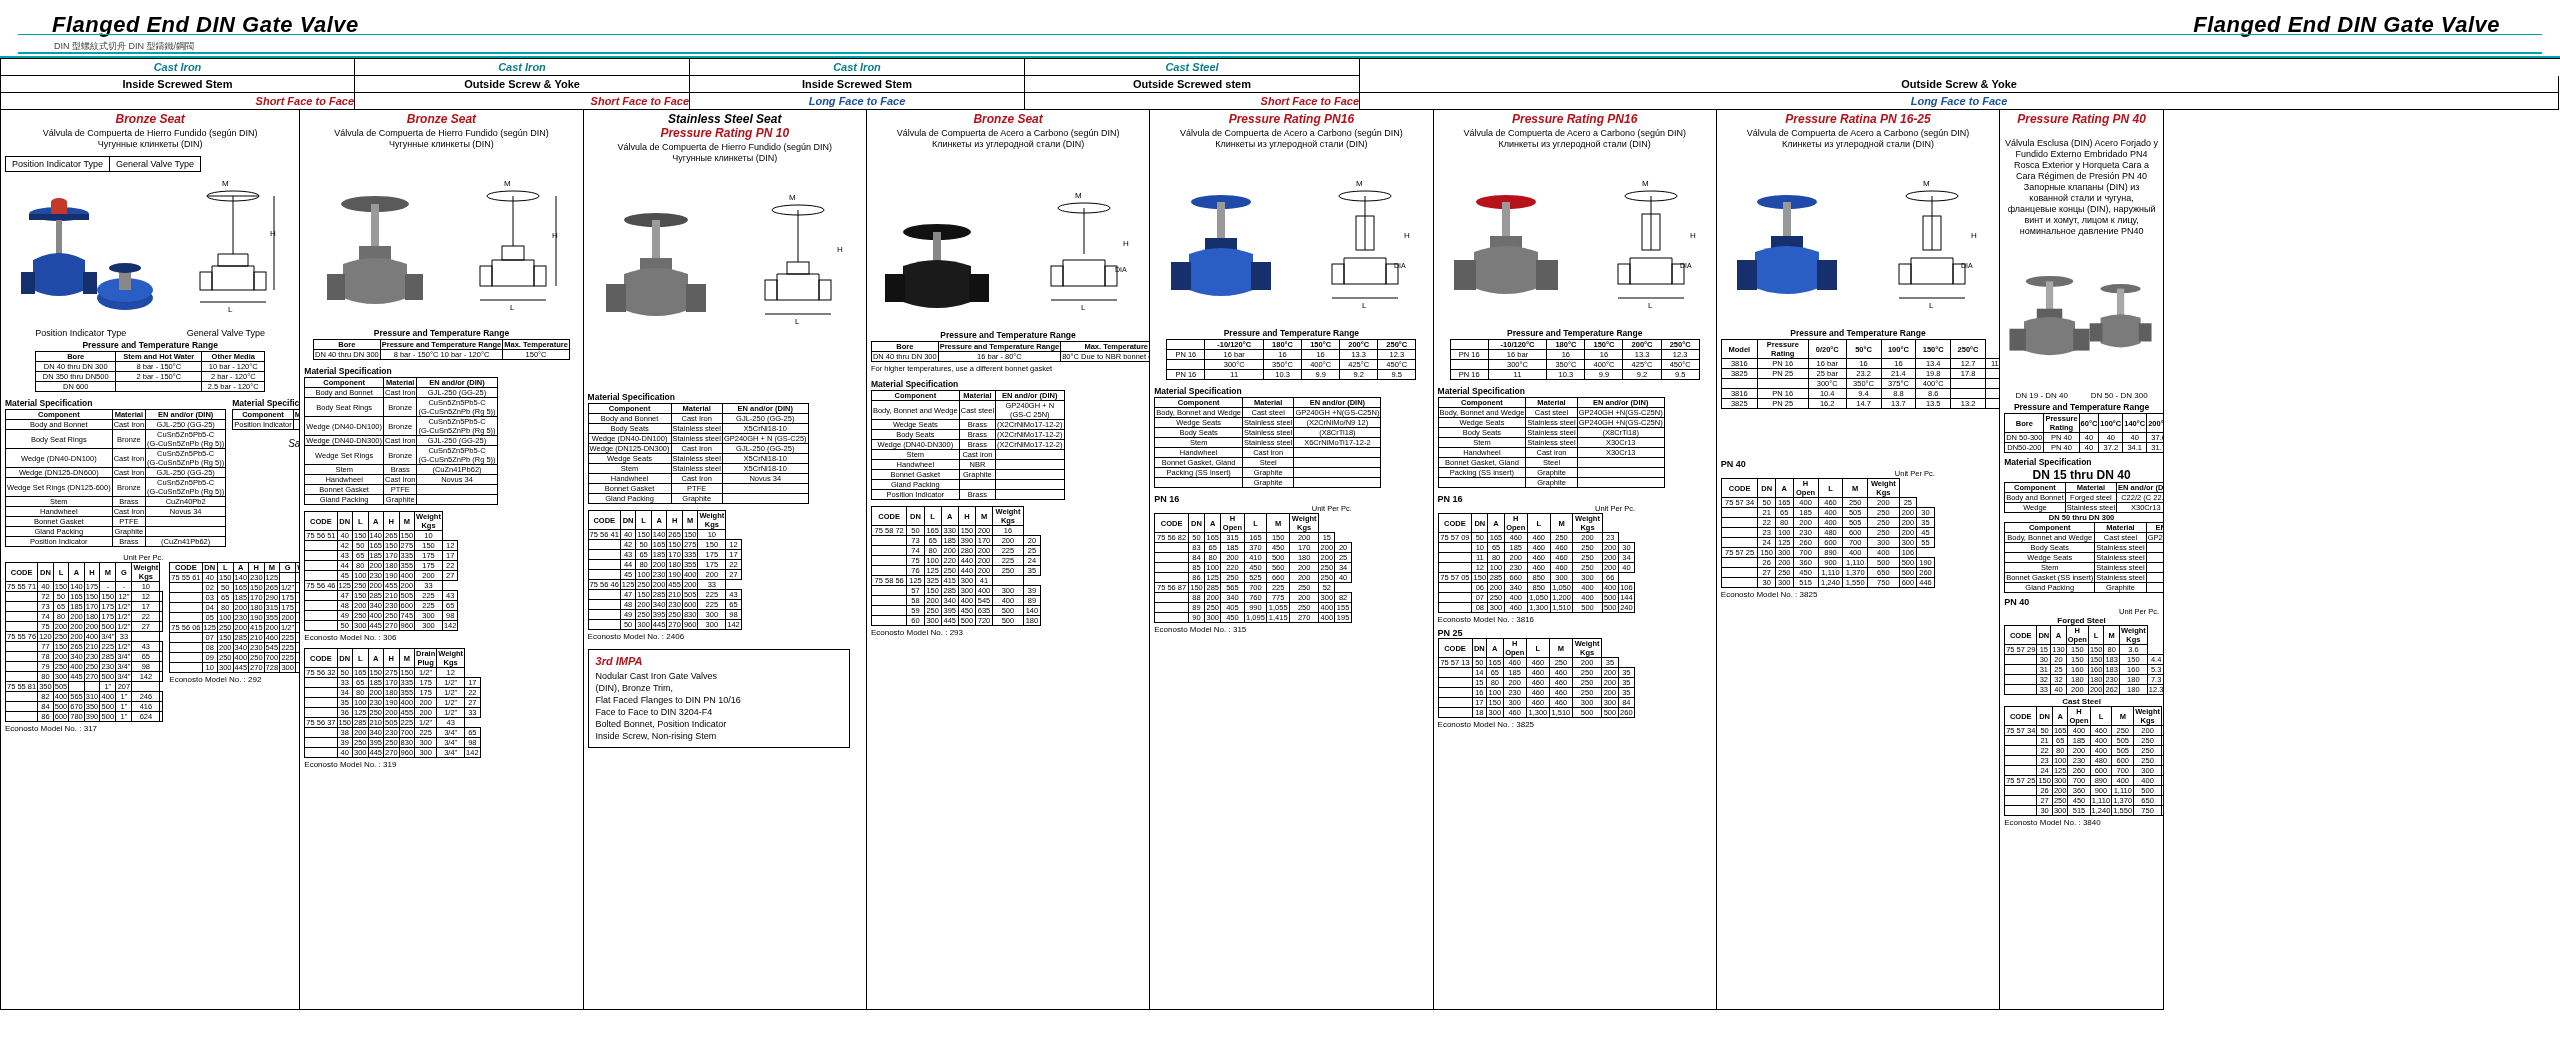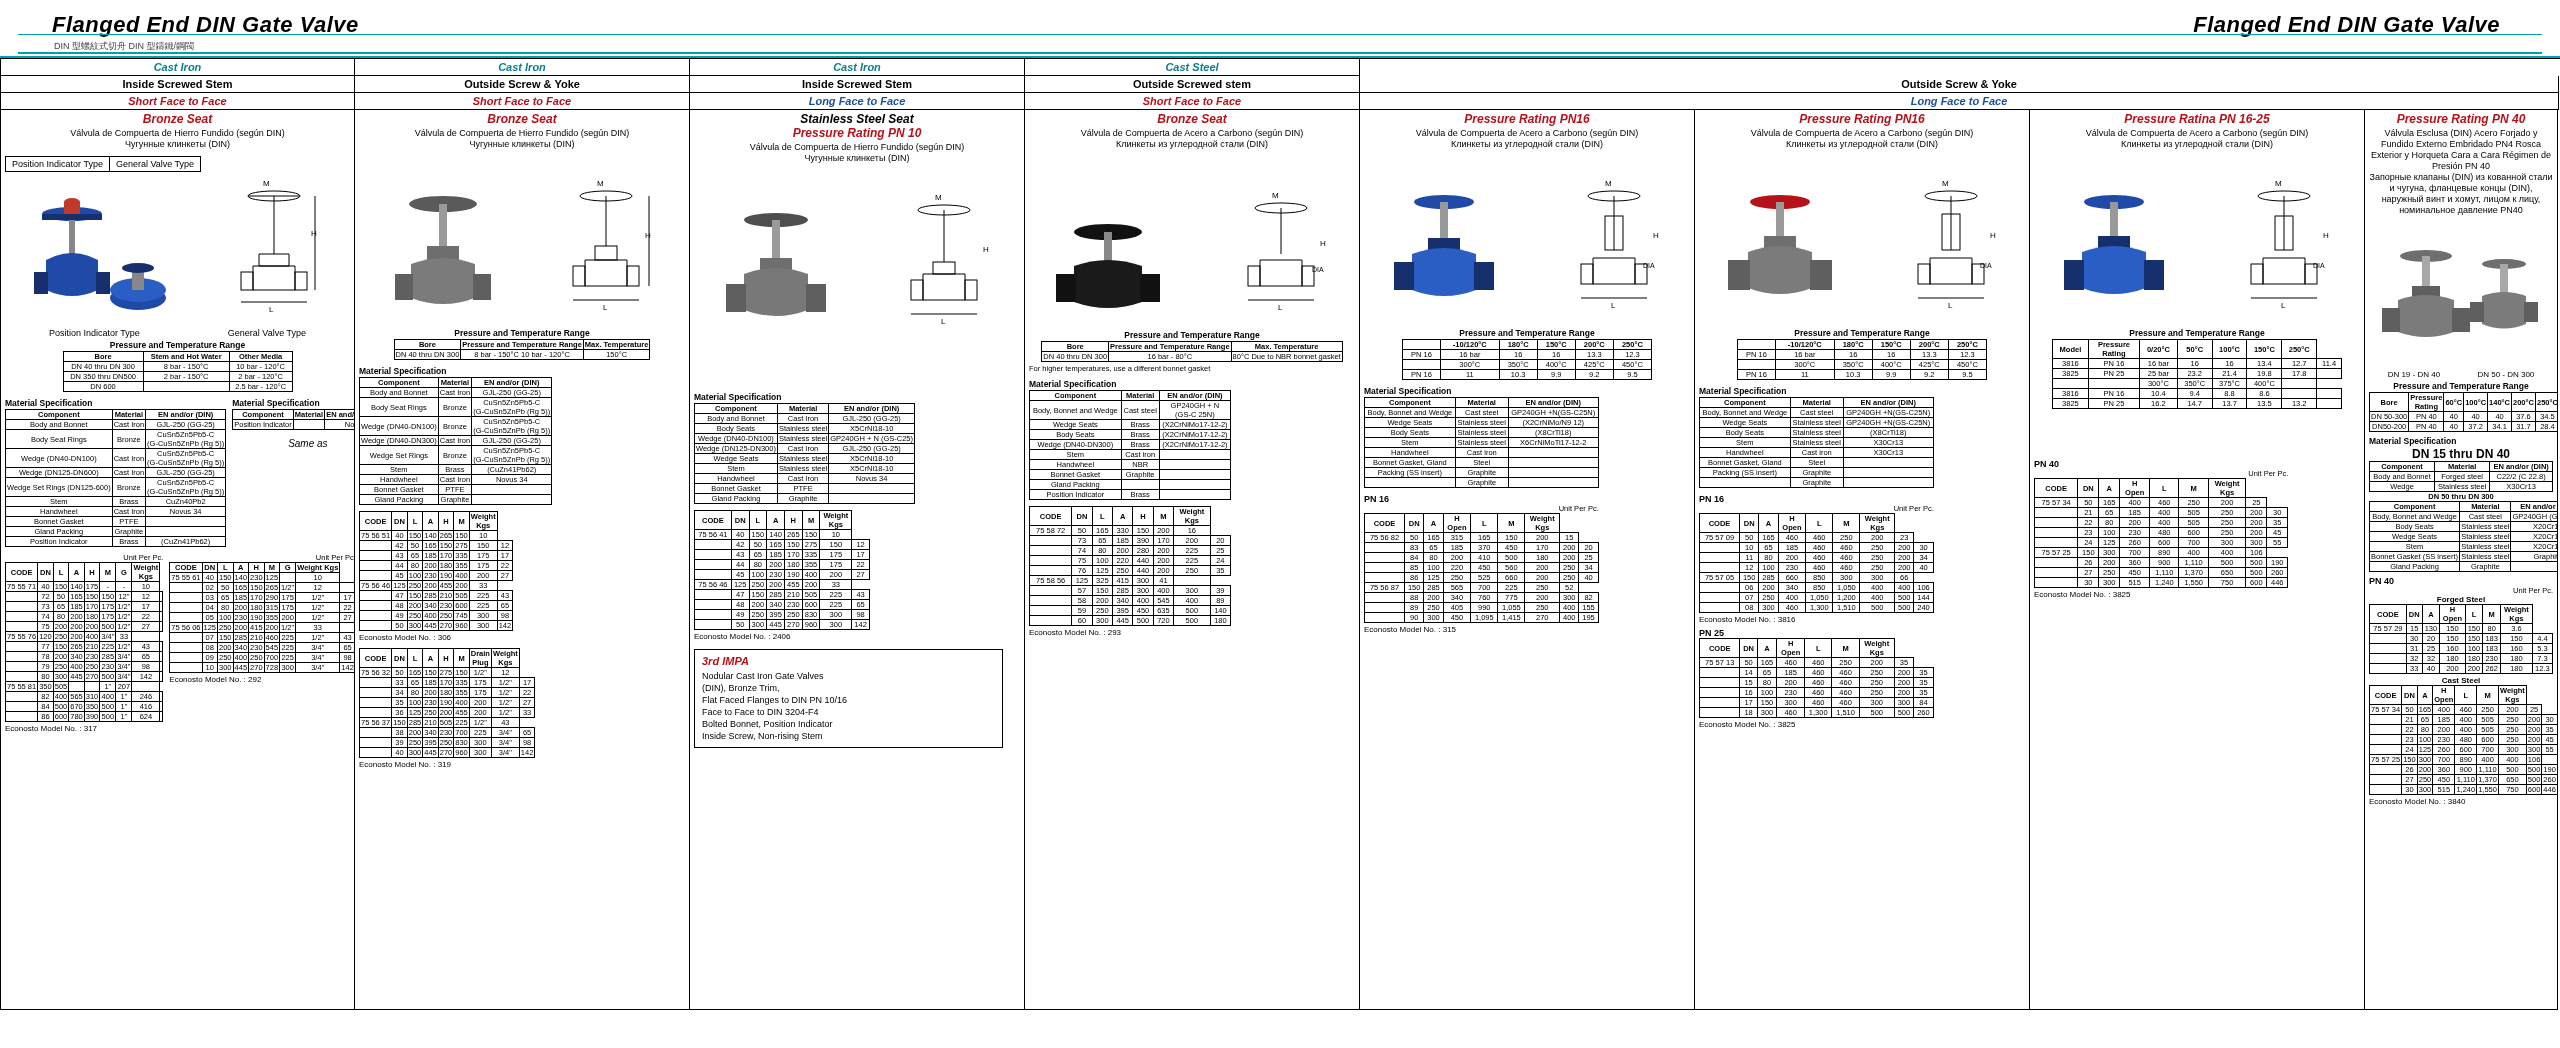--- a/index.html
+++ b/index.html
@@ -13,24 +13,24 @@
   .hdr .sub{position:absolute;left:54px;top:40px;font-size:9px;color:#444;}
   .hdr .rule{position:absolute;left:18px;right:18px;top:34px;border-bottom:1px solid #00a0b0;}
   .hdr .rule2{position:absolute;left:18px;right:18px;top:52px;border-bottom:2px solid #00a0b0;}
   
   .bands{border-top:1px solid #000;}
   .band{display:flex;width:2560px;}
   .band .cell{border-right:1px solid #000;border-bottom:1px solid #000;box-sizing:border-box;text-align:center;font-size:11px;line-height:16px;height:17px;overflow:hidden;}
   .band .cell.b1{border-left:1px solid #000;}
   .band .cell.teal{color:#0a7d8c;font-weight:bold;font-style:italic;}
   .band .cell.blue{color:#1b4f9c;font-weight:bold;font-style:italic;}
-  .band .cell.red{color:#b5121b;font-weight:bold;font-style:italic;}
+  .band .cell.red{color:#b5121b;font-weight:bold;font-style:italic;text-align:right;}
   .band .cell.bold{font-weight:bold;}
   
-  .cols{display:flex;width:2560px;height:900px;}
+  .cols{display:flex;width:2164px;height:900px;justify-content:center;}
   .col{border-right:1px solid #000;border-bottom:1px solid #000;box-sizing:border-box;position:relative;padding:2px 4px;overflow:hidden;}
   .col.first{border-left:1px solid #000;}
   .cap{font-size:9px;line-height:11px;text-align:center;}
   .ttl-it{font-style:italic;font-weight:bold;font-size:12px;text-align:center;color:#b5121b;}
   .ttl-it.dark{color:#000;}
   
   table.t{border-collapse:collapse;font-size:7.5px;line-height:9px;}
   table.t th,table.t td{border:.6px solid #000;padding:0 1px;text-align:center;white-space:nowrap;}
   table.t th{font-weight:bold;background:#fff;}
   .tcap{font-size:8.5px;font-weight:bold;text-align:center;margin:2px 0 1px;}
@@ -2041,21 +2041,21 @@
                 <td>446</td>
               </tr>
             </tbody>
           </table>
         <div class="econ">Econosto Model No. : 3825</div>
       </div>
     </div>
 
     <div class="col" style="width:193px">
       <div class="ttl-it">Pressure Rating PN 40</div>
-      <div class="cap" style="margin-top:2px">Válvula Esclusa (DIN) Acero Forjado y Fundido Externo Embridado PN4 Rosca Exterior y Horqueta Cara a Cara Régimen de Presión PN 40</div>
+      <div class="cap" style="margin-top:12px">Válvula Esclusa (DIN) Acero Forjado y Fundido Externo Embridado PN4 Rosca Exterior y Horqueta Cara a Cara Régimen de Presión PN 40</div>
       <div class="cap">Запорные клапаны (DIN) из кованной стали и чугуна, фланцевые концы (DIN), наружный винт и хомут, лицом к лицу, номинальное давление PN40</div>
 
       <div style="display:flex;justify-content:center;align-items:flex-end;height:140px;margin-top:14px;">
         <svg class="art" width="170" height="130" viewBox="0 0 170 130">
           <ellipse cx="50" cy="16" rx="26" ry="6" fill="#6e6e6e"></ellipse>
           <rect x="46" y="16" width="8" height="36" fill="#a8a8a8"></rect>
           <rect x="36" y="46" width="28" height="14" fill="#5f5f5f"></rect>
           <path d="M22 60 q28 -10 56 0 l0 32 q-28 10 -56 0 z" fill="#7b7b7b"></path>
           <rect x="6" y="68" width="18" height="24" fill="#5f5f5f"></rect>
           <rect x="76" y="68" width="18" height="24" fill="#5f5f5f"></rect>

